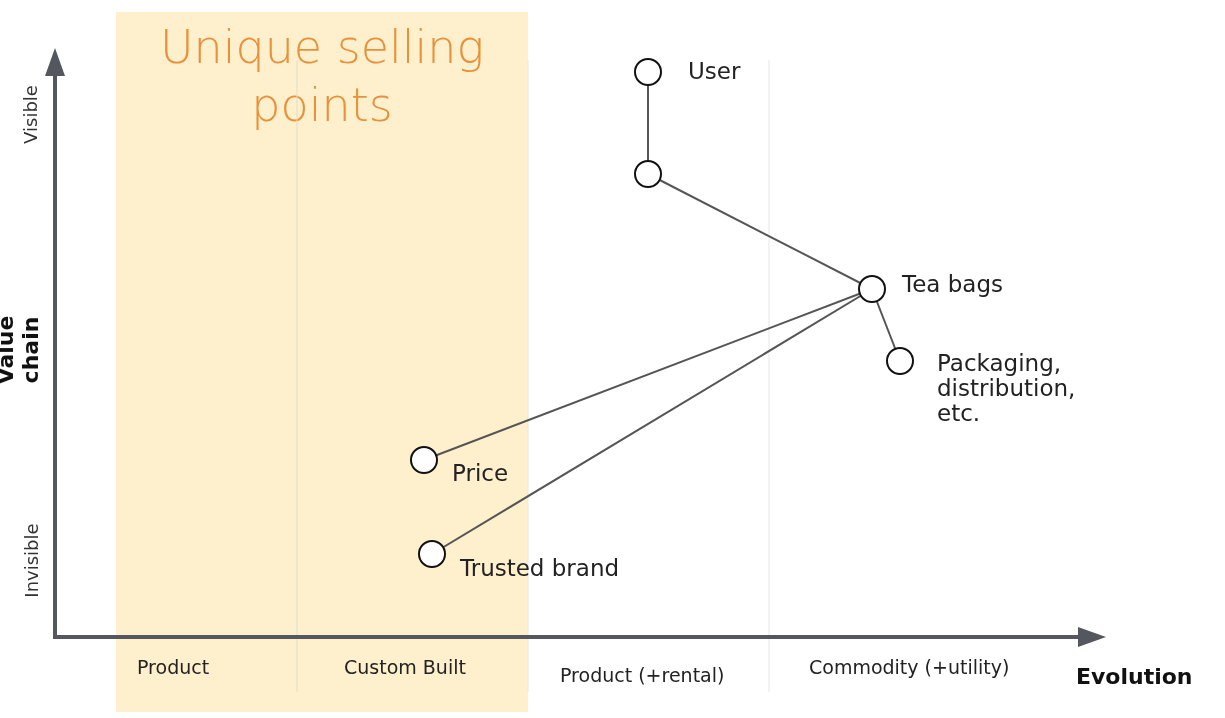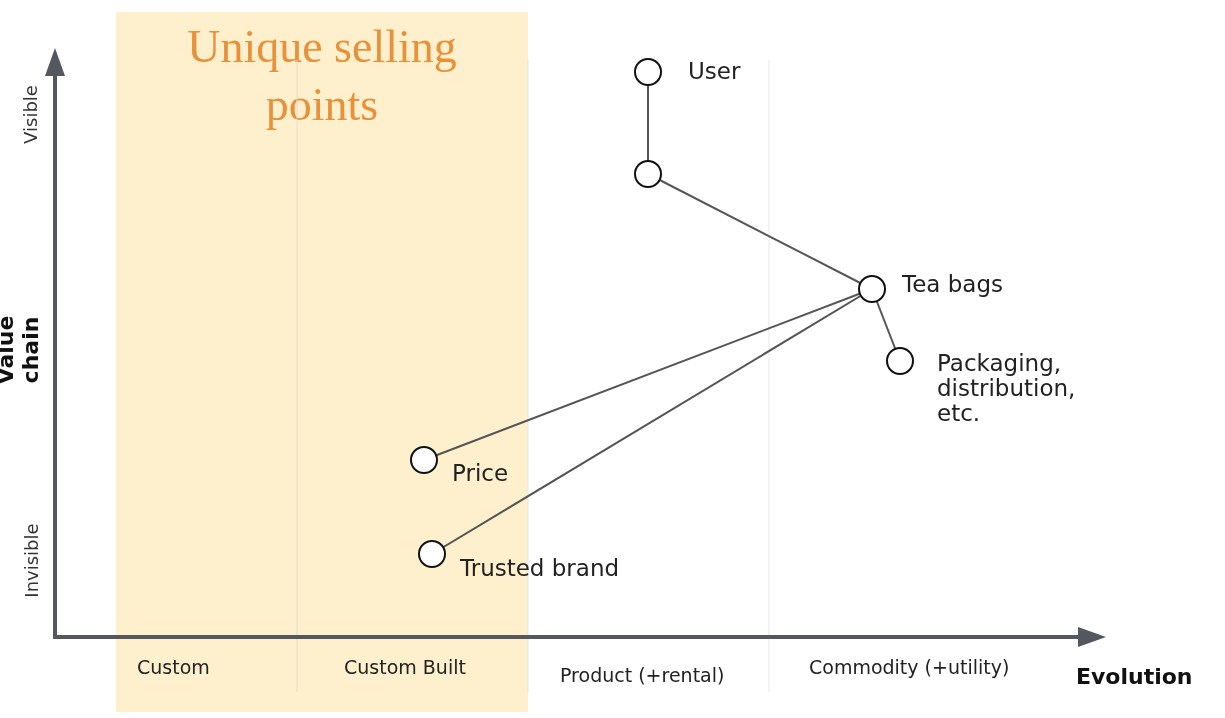--- a/index.html
+++ b/index.html
@@ -1,19 +1,19 @@
 <!DOCTYPE html>
 <html><head>
 <meta charset="utf-8">
 <style>
   html,body{margin:0;padding:0;background:#ffffff;}
   body{width:1225px;height:718px;position:relative;overflow:hidden;font-family:"DejaVu Sans","Liberation Sans",sans-serif;}
   .map{position:absolute;left:0;top:0;width:1225px;height:718px;}
   .usp-band{position:absolute;left:116px;top:12px;width:412px;height:700px;background:#fef0cc;}
-  .usp-title{position:absolute;left:116px;top:18px;width:412px;text-align:center;color:#e8913a;font-size:46px;line-height:58px;font-weight:300;white-space:pre-line;font-family:Liberation Serif, serif;}
+  .usp-title{position:absolute;left:116px;top:18px;width:412px;text-align:center;color:#e8913a;font-size:46px;line-height:58px;font-weight:300;white-space:pre-line;}
   .lbl{position:absolute;color:#222;font-size:23px;line-height:25px;white-space:pre-line;}
   .stage{position:absolute;top:656px;color:#222;font-size:19px;white-space:nowrap;}
   .axis-title{position:absolute;font-weight:bold;color:#111;font-size:22px;}
   .vlabel{position:absolute;color:#333;font-size:18px;transform:rotate(-90deg);transform-origin:center;white-space:nowrap;}
   svg{position:absolute;left:0;top:0;}
 </style>
 </head>
 <body>
 
 <div class="map">
@@ -50,21 +50,21 @@
   </svg>
 
   <div class="lbl" style="left:688px;top:59px;">User</div>
   <div class="lbl" style="left:902px;top:264px;margin-top:8px;">Tea bags</div>
   <div class="lbl" style="left:937px;top:351px;">Packaging,
 distribution,
 etc.</div>
   <div class="lbl" style="left:452px;top:461px;">Price</div>
   <div class="lbl" style="left:460px;top:556px;">Trusted brand</div>
 
-  <div class="stage" style="left:137px;">Custom</div>
+  <div class="stage" style="left:137px;">Product</div>
   <div class="stage" style="left:344px;">Custom Built</div>
   <div class="stage" style="left:560px;margin-top:8px;">Product (+rental)</div>
   <div class="stage" style="left:809px;">Commodity (+utility)</div>
 
   <div class="axis-title" style="left:1076px;top:664px;">Evolution</div>
   <div class="axis-title" style="left:-42px;top:325px;width:120px;text-align:center;transform:rotate(-90deg);">Value chain</div>
   <div class="vlabel" style="left:-5px;top:104px;width:70px;text-align:center;">Visible</div>
   <div class="vlabel" style="left:-12px;top:550px;width:86px;text-align:center;">Invisible</div>
 </div>
 

